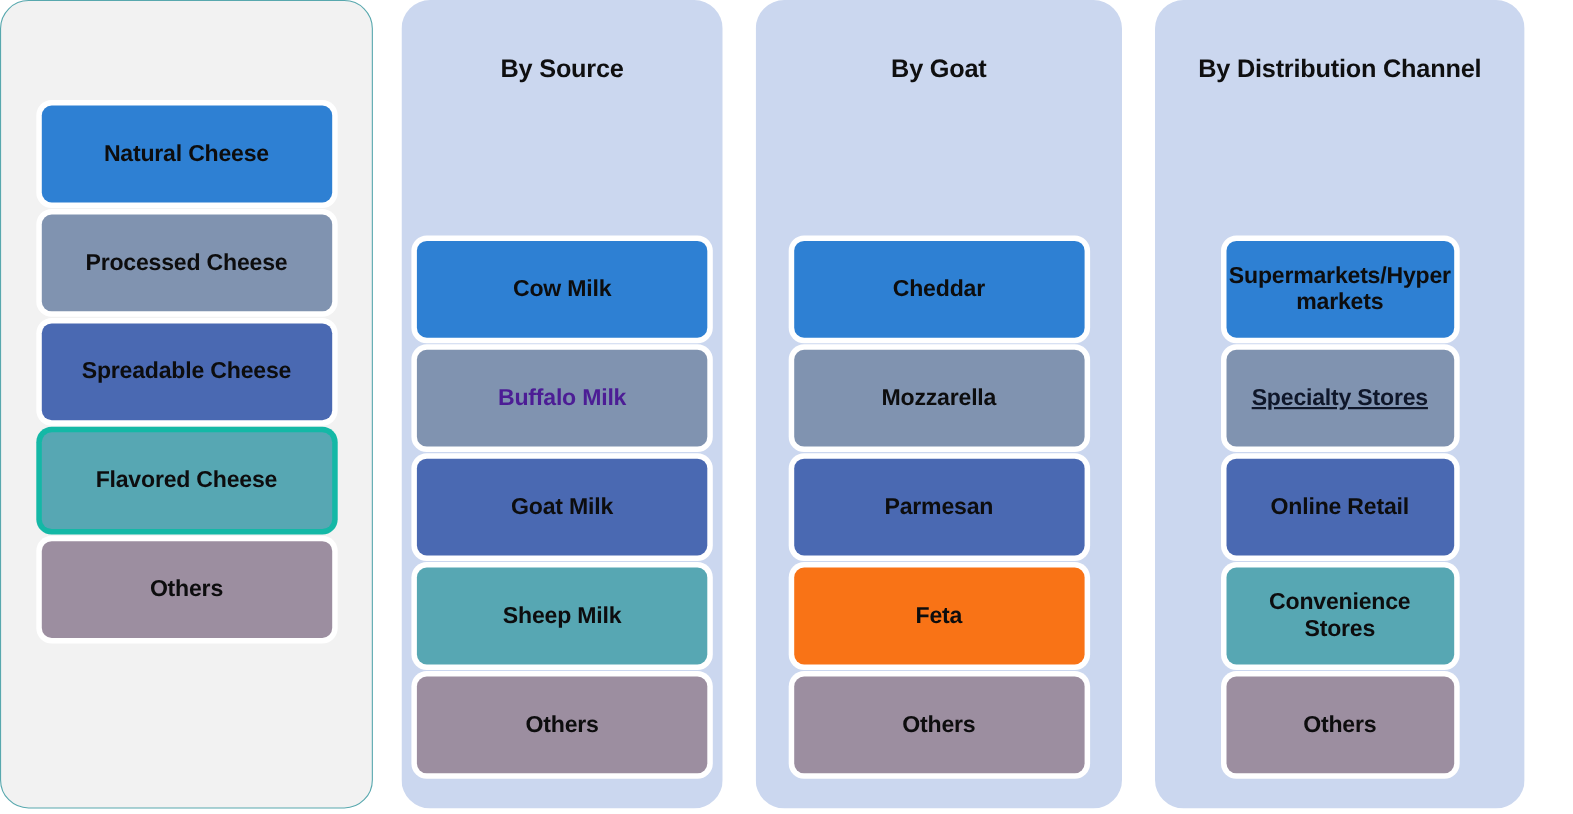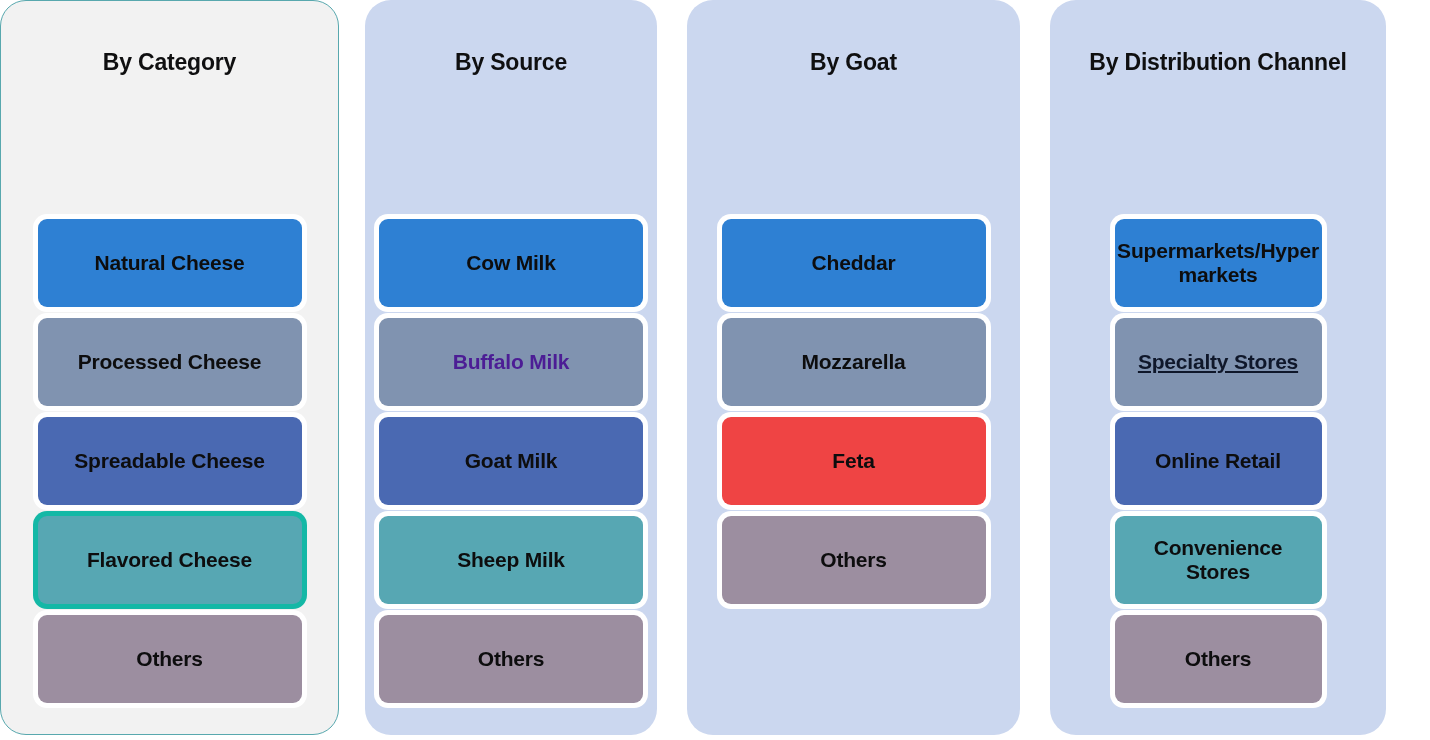--- a/index.html
+++ b/index.html
@@ -95,21 +95,20 @@
     padding: 2px 6px;
     letter-spacing: -0.2px;
     white-space: pre-line;
   }
 </style>
 </head>
 <body>
 
 <div id="board" style="background: rgb(255, 255, 255);">
     <div class="panel col-0" style="background: rgb(242, 242, 242); border-color: rgb(88, 168, 174);">
-      <div class="panel-title">By Category</div>
       <div class="items">
         <div class="item-wrap" style="background: rgb(255, 255, 255);">
           <div class="item" style="background: rgb(46, 128, 211); color: rgb(13, 13, 14);">Natural Cheese</div>
         </div>
         <div class="item-wrap" style="background: rgb(255, 255, 255);">
           <div class="item" style="background: rgb(128, 147, 176); color: rgb(13, 13, 14);">Processed Cheese</div>
         </div>
         <div class="item-wrap" style="background: rgb(255, 255, 255);">
           <div class="item" style="background: rgb(74, 105, 178); color: rgb(13, 13, 14);">Spreadable Cheese</div>
         </div>
@@ -144,21 +143,24 @@
     <div class="panel col-2" style="background: rgb(203, 215, 239);">
       <div class="panel-title">By Goat</div>
       <div class="items">
         <div class="item-wrap" style="background: rgb(255, 255, 255);">
           <div class="item" style="background: rgb(46, 128, 211); color: rgb(13, 13, 14);">Cheddar</div>
         </div>
         <div class="item-wrap" style="background: rgb(255, 255, 255);">
           <div class="item" style="background: rgb(128, 147, 176); color: rgb(13, 13, 14);">Mozzarella</div>
         </div>
         <div class="item-wrap" style="background: rgb(255, 255, 255);">
-          <div class="item" style="background: #ef4444; color: rgb(13, 13, 14); text-align: center;">Feta</div>
+          <div class="item" style="background: rgb(74, 105, 178); color: rgb(13, 13, 14);">Parmesan</div>
+        </div>
+        <div class="item-wrap" style="background: rgb(255, 255, 255);">
+          <div class="item" style="background: #f97316; color: rgb(13, 13, 14); text-align: center;">Feta</div>
         </div>
         <div class="item-wrap" style="background: rgb(255, 255, 255);">
           <div class="item" style="background: rgb(156, 142, 160); color: rgb(13, 13, 14);">Others</div>
         </div>
       </div>
     </div>
     <div class="panel col-3" style="background: rgb(203, 215, 239);">
       <div class="panel-title">By Distribution Channel</div>
       <div class="items">
         <div class="item-wrap" style="background: rgb(255, 255, 255);">

